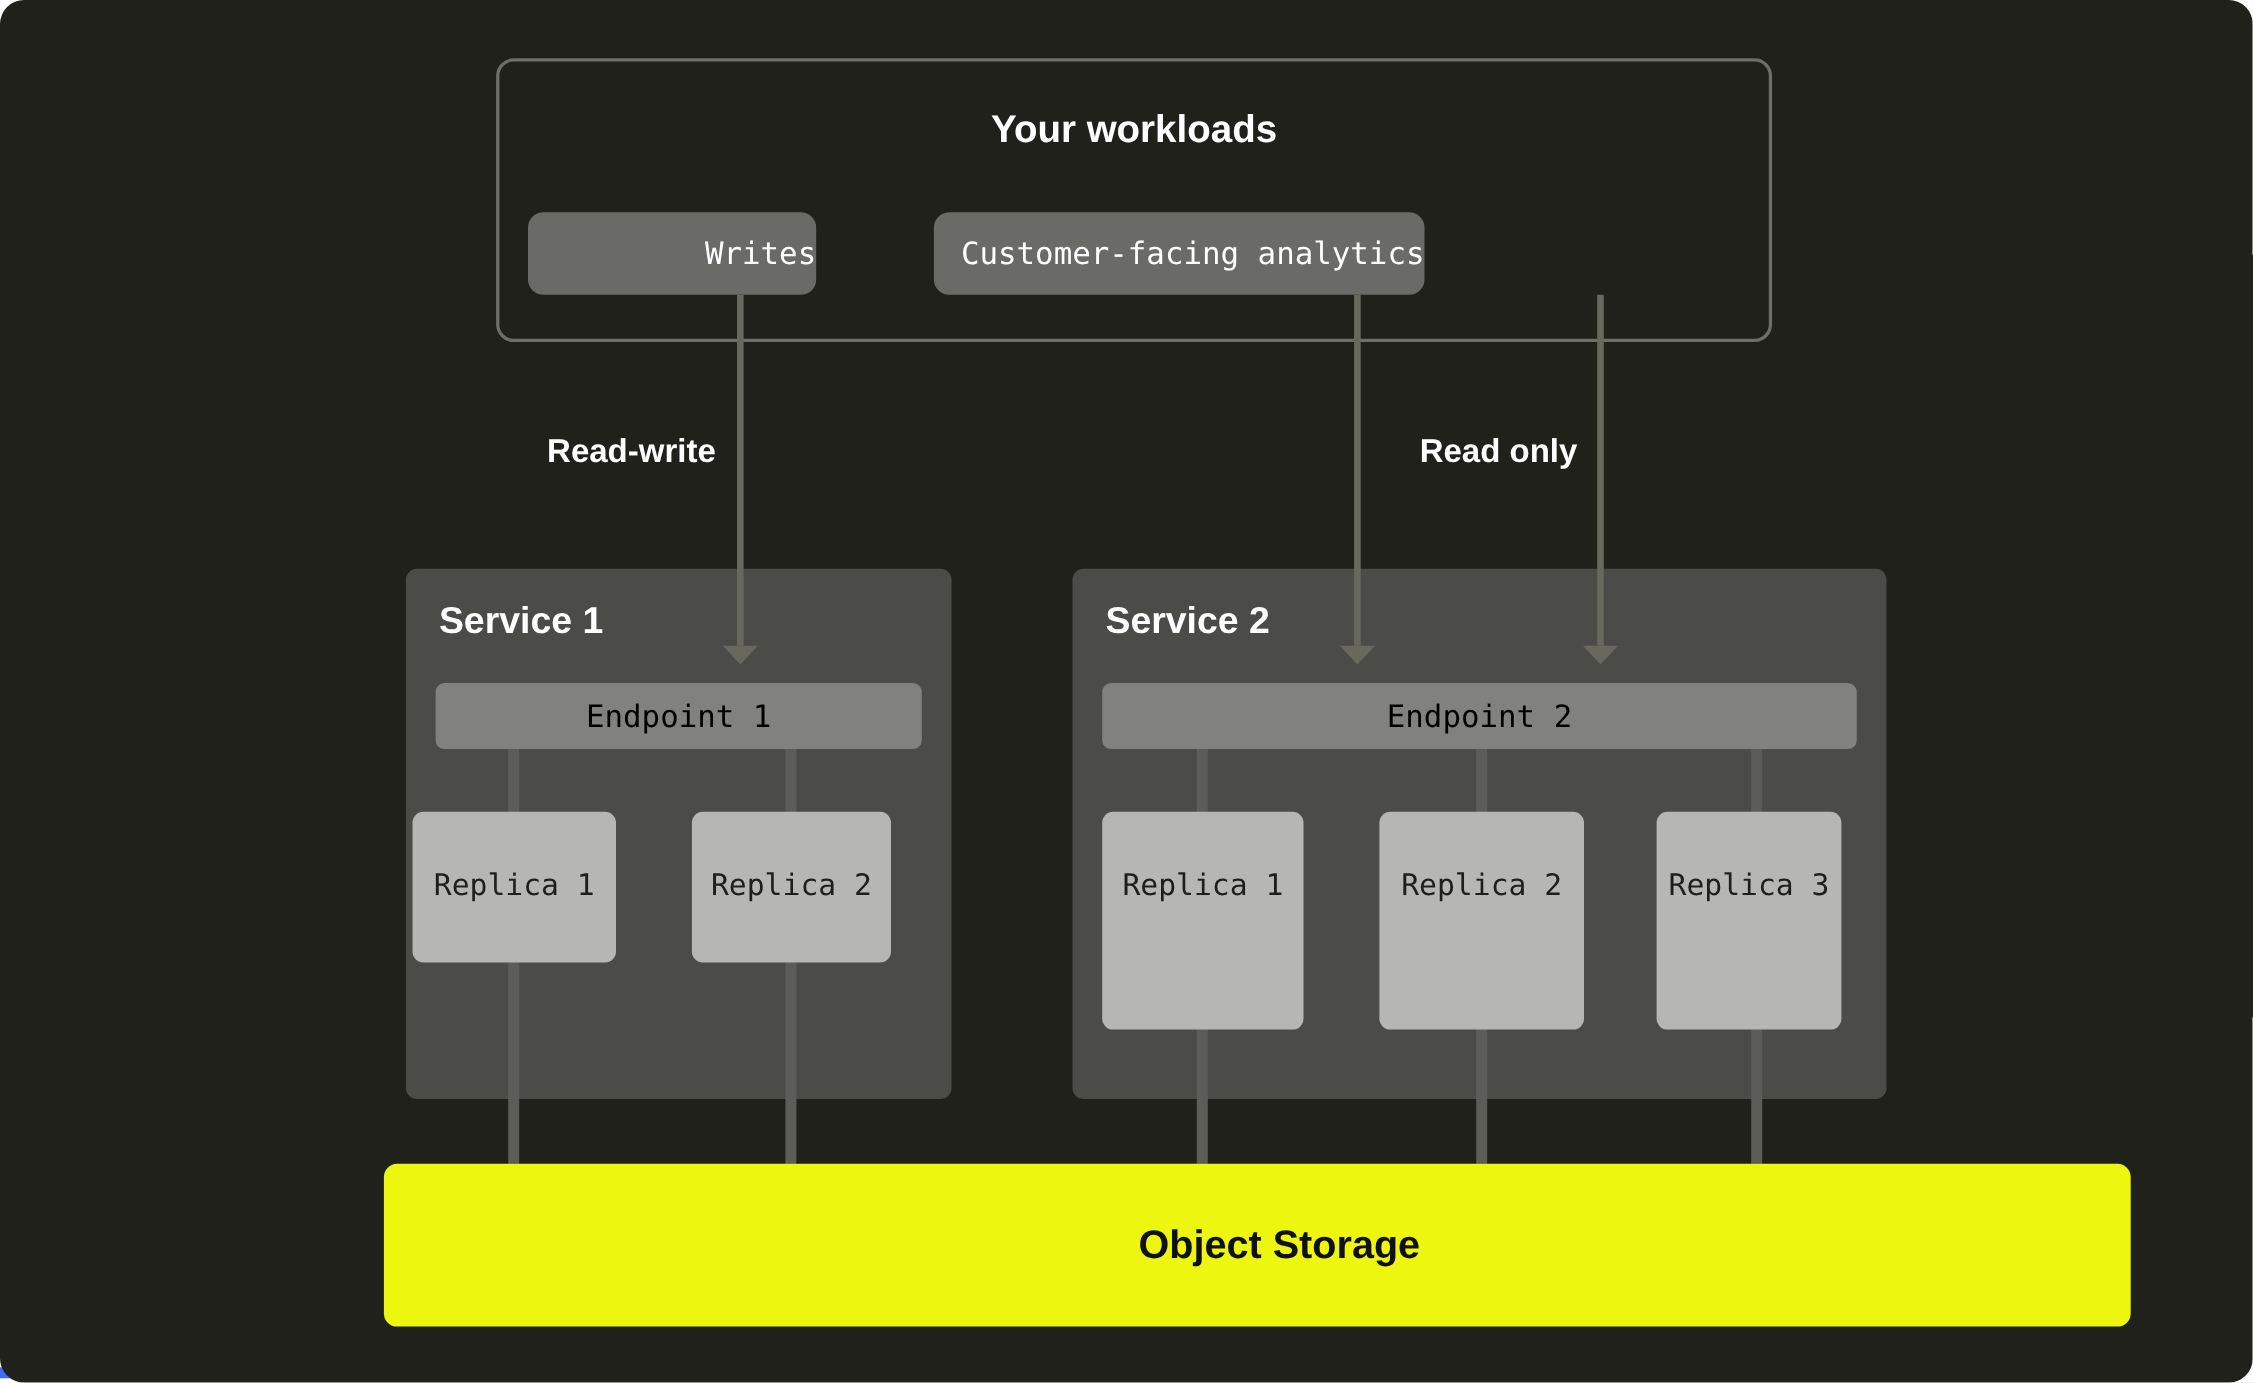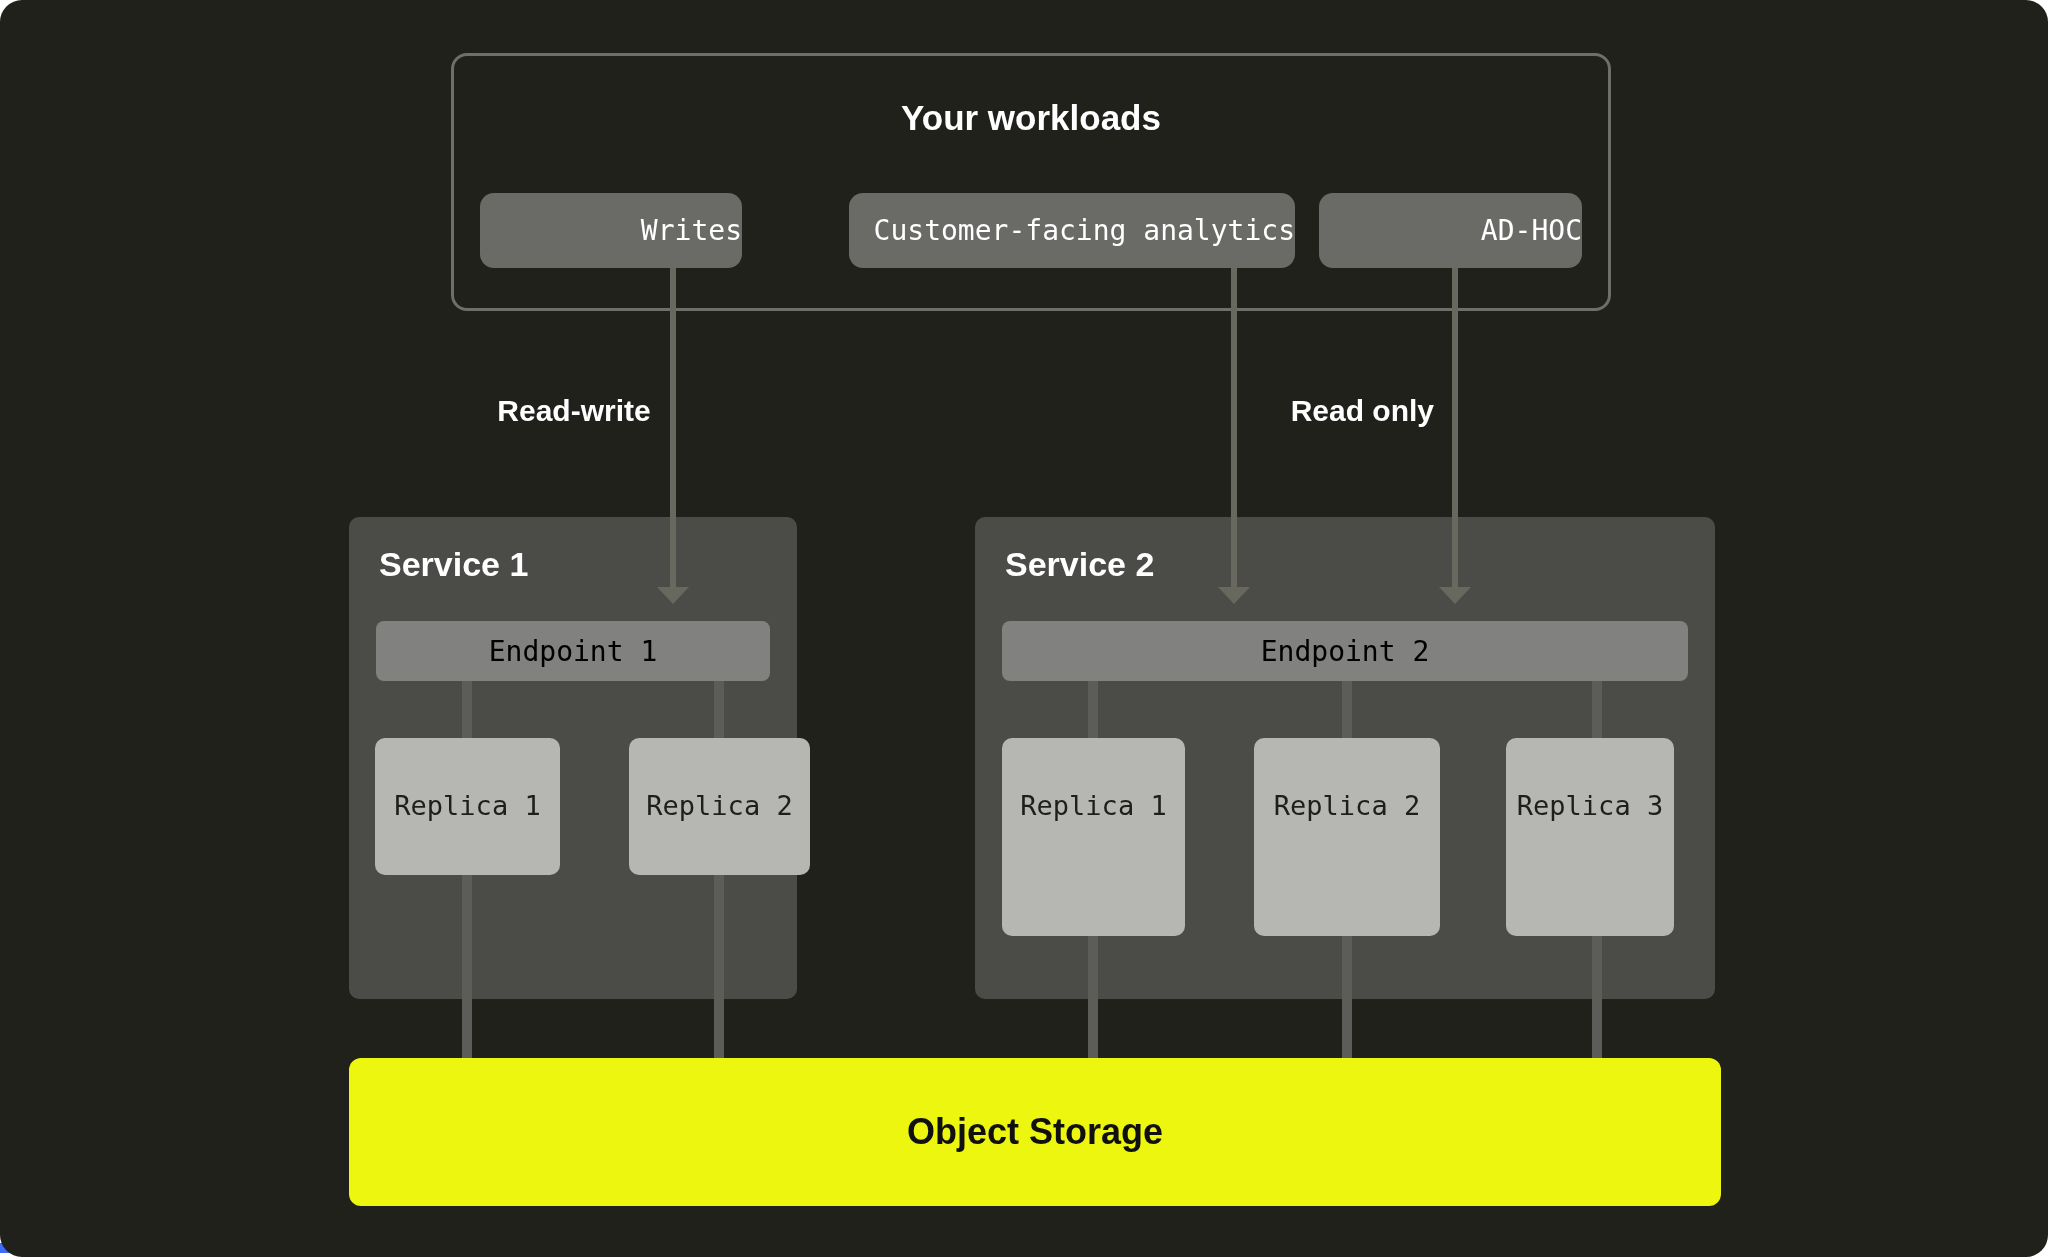--- a/index.html
+++ b/index.html
@@ -33,64 +33,61 @@
   .arrow-head-a{left:657px;}
   .arrow-head-b{left:1218px;}
   .arrow-head-c{left:1439px;}
 
   .edge-label{top:396px;color:#ffffff;font-size:30px;font-weight:700;line-height:30px;z-index:3;}
   .edge-label-rw{left:490px;width:168px;text-align:center;}
   .edge-label-ro{left:1274px;width:160px;text-align:right;}
 
   
   .service-box{top:517px;height:482px;background:#4b4b48;border-radius:10px;z-index:2;}
-  .service-1{left:349px;width:448px;}
+  .service-1{left:369px;width:448px;padding-left:48px;}
   .service-2{left:975px;width:740px;}
   .service-title{position:absolute;left:30px;top:28px;color:#ffffff;font-size:34px;font-weight:700;}
   .endpoint-bar{position:absolute;left:27px;right:27px;top:104px;height:60px;background:#81817f;
                 border-radius:8px;display:flex;align-items:center;justify-content:center;
                 color:#000000;font-family:"DejaVu Sans Mono",monospace;font-size:28px;}
 
   
   .conn-line{width:10px;top:681px;height:377px;background:#5c5c58;z-index:3;}
   .conn-s1r1{left:462px;} .conn-s1r2{left:714px;}
   .conn-s2r1{left:1088px;} .conn-s2r2{left:1342px;} .conn-s2r3{left:1592px;}
 
   
   .replica-box{top:738px;background:#b6b6b3;border-radius:10px;z-index:4;text-align:center;
                box-sizing:border-box;padding-top:52px;color:#1e1e1c;
                font-family:"DejaVu Sans Mono",monospace;font-size:27px;line-height:32px;}
   .rep-h-s1{height:137px;} .rep-h-s2{height:198px;}
   .rep-s1r1{left:375px;width:185px;} .rep-s1r2{left:629px;width:181px;}
   .rep-s2r1{left:1002px;width:183px;} .rep-s2r2{left:1254px;width:186px;} .rep-s2r3{left:1506px;width:168px;}
 
   
-  .storage-bar{left:349px;top:1058px;width:1372px;height:148px;background:#ecf60e;border-radius:12px;
-               display:flex;align-items:center;justify-content:center;z-index:5;}
+  .storage-bar{left:349px;top:1058px;width:1548px;height:148px;background:#ecf60e;border-radius:12px;
+               display:flex;align-items:center;justify-content:center;z-index:5;padding-left:40px;}
   .storage-label{color:#101010;font-size:36px;font-weight:700;}
 </style>
 </head>
 <body>
 
 <div class="stage">
 
   <div class="corner-accent"></div>
   <div class="panel"></div>
 
   <div class="abs workloads-box"></div>
   <div class="abs workloads-title">Your workloads</div>
 
   <div class="abs chip chip-writes">
     <span>Writes</span>
   </div>
   <div class="abs chip chip-cfa">
     <span>Customer-facing analytics</span>
-  </div>
-  <div class="abs chip chip-adhoc">
-    <span>AD-HOC</span>
   </div>
 
   <div class="abs flow-line flow-line-a"></div>
   <div class="abs arrow-head arrow-head-a"></div>
   <div class="abs flow-line flow-line-b"></div>
   <div class="abs arrow-head arrow-head-b"></div>
   <div class="abs flow-line flow-line-c"></div>
   <div class="abs arrow-head arrow-head-c"></div>
 
   <div class="abs edge-label edge-label-rw">Read-write</div>

